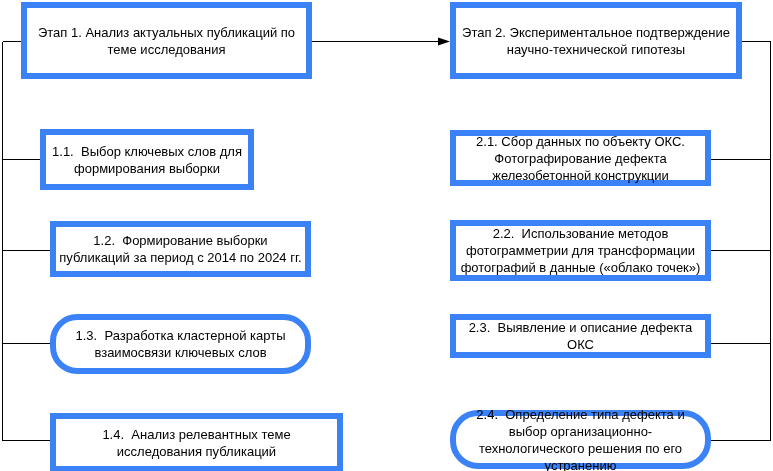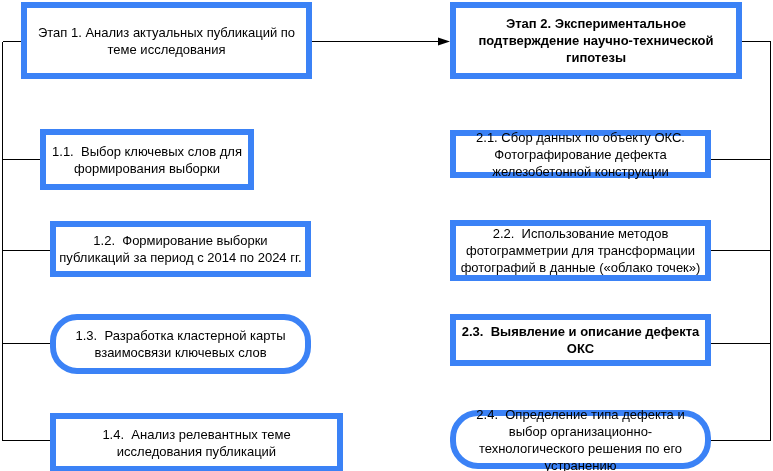--- a/index.html
+++ b/index.html
@@ -45,49 +45,49 @@
     <path d="M742 41.5 H770.5 M770.5 41.5 V440.5 M711 159.5 H770.5 M711 250.5 H770.5 M711 343.5 H770.5 M711 440.5 H770.5" stroke="#000000" stroke-width="1" fill="none" shape-rendering="crispEdges"></path>
 
     <path d="M312 41.5 H440" stroke="#000000" stroke-width="1" fill="none" shape-rendering="crispEdges"></path>
     <polygon points="450,41.5 438,37.5 438,45.5" fill="#000000"></polygon>
   </svg>
 
   <div class="node" style="left:21px; top:2px; width:291px; height:77px;">
     <span>Этап 1. Анализ актуальных публикаций по теме исследования</span>
   </div>
 
-  <div class="node" style="left:450px; top:2px; width:292px; height:77px;font-weight:bold;">
+  <div class="node" style="left:450px; top:2px; width:292px; height:77px;">
     <span>Этап 2. Экспериментальное подтверждение научно-технической гипотезы</span>
   </div>
 
   <div class="node" style="left:40px; top:129px; width:214px; height:61px;">
     <span>1.1.&nbsp; Выбор ключевых слов для формирования выборки</span>
   </div>
 
   <div class="node" style="left:50px; top:221px; width:261px; height:56px;">
     <span>1.2.&nbsp; Формирование выборки публикаций за период с 2014 по 2024 гг.</span>
   </div>
 
   <div class="node" style="left:50px; top:314px; width:261px; height:60px;border-radius:27px;">
     <span>1.3.&nbsp; Разработка кластерной карты взаимосвязи ключевых слов</span>
   </div>
 
   <div class="node" style="left:50px; top:413px; width:293px; height:59px;">
     <span>1.4.&nbsp; Анализ релевантных теме исследования публикаций</span>
   </div>
 
-  <div class="node" style="left:450px; top:130px; width:261px; height:48px;">
+  <div class="node" style="left:450px; top:130px; width:261px; height:56px;">
     <span>2.1. Сбор данных по объекту ОКС. Фотографирование дефекта железобетонной конструкции</span>
   </div>
 
   <div class="node" style="left:450px; top:220px; width:261px; height:61px;justify-content:center;">
     <span>2.2.&nbsp; Использование методов фотограмметрии для трансформации фотографий в данные («облако точек»)</span>
   </div>
 
-  <div class="node" style="left:450px; top:314px; width:261px; height:52px;font-weight:bold;">
+  <div class="node" style="left:450px; top:314px; width:261px; height:44px;">
     <span>2.3.&nbsp; Выявление и описание дефекта ОКС</span>
   </div>
 
   <div class="node" style="left:450px; top:410px; width:261px; height:59px;border-radius:28px;">
     <span>2.4.&nbsp; Определение типа дефекта и выбор организационно-технологического решения по его устранению</span>
   </div>
 
 </div>
 
 </body></html>

